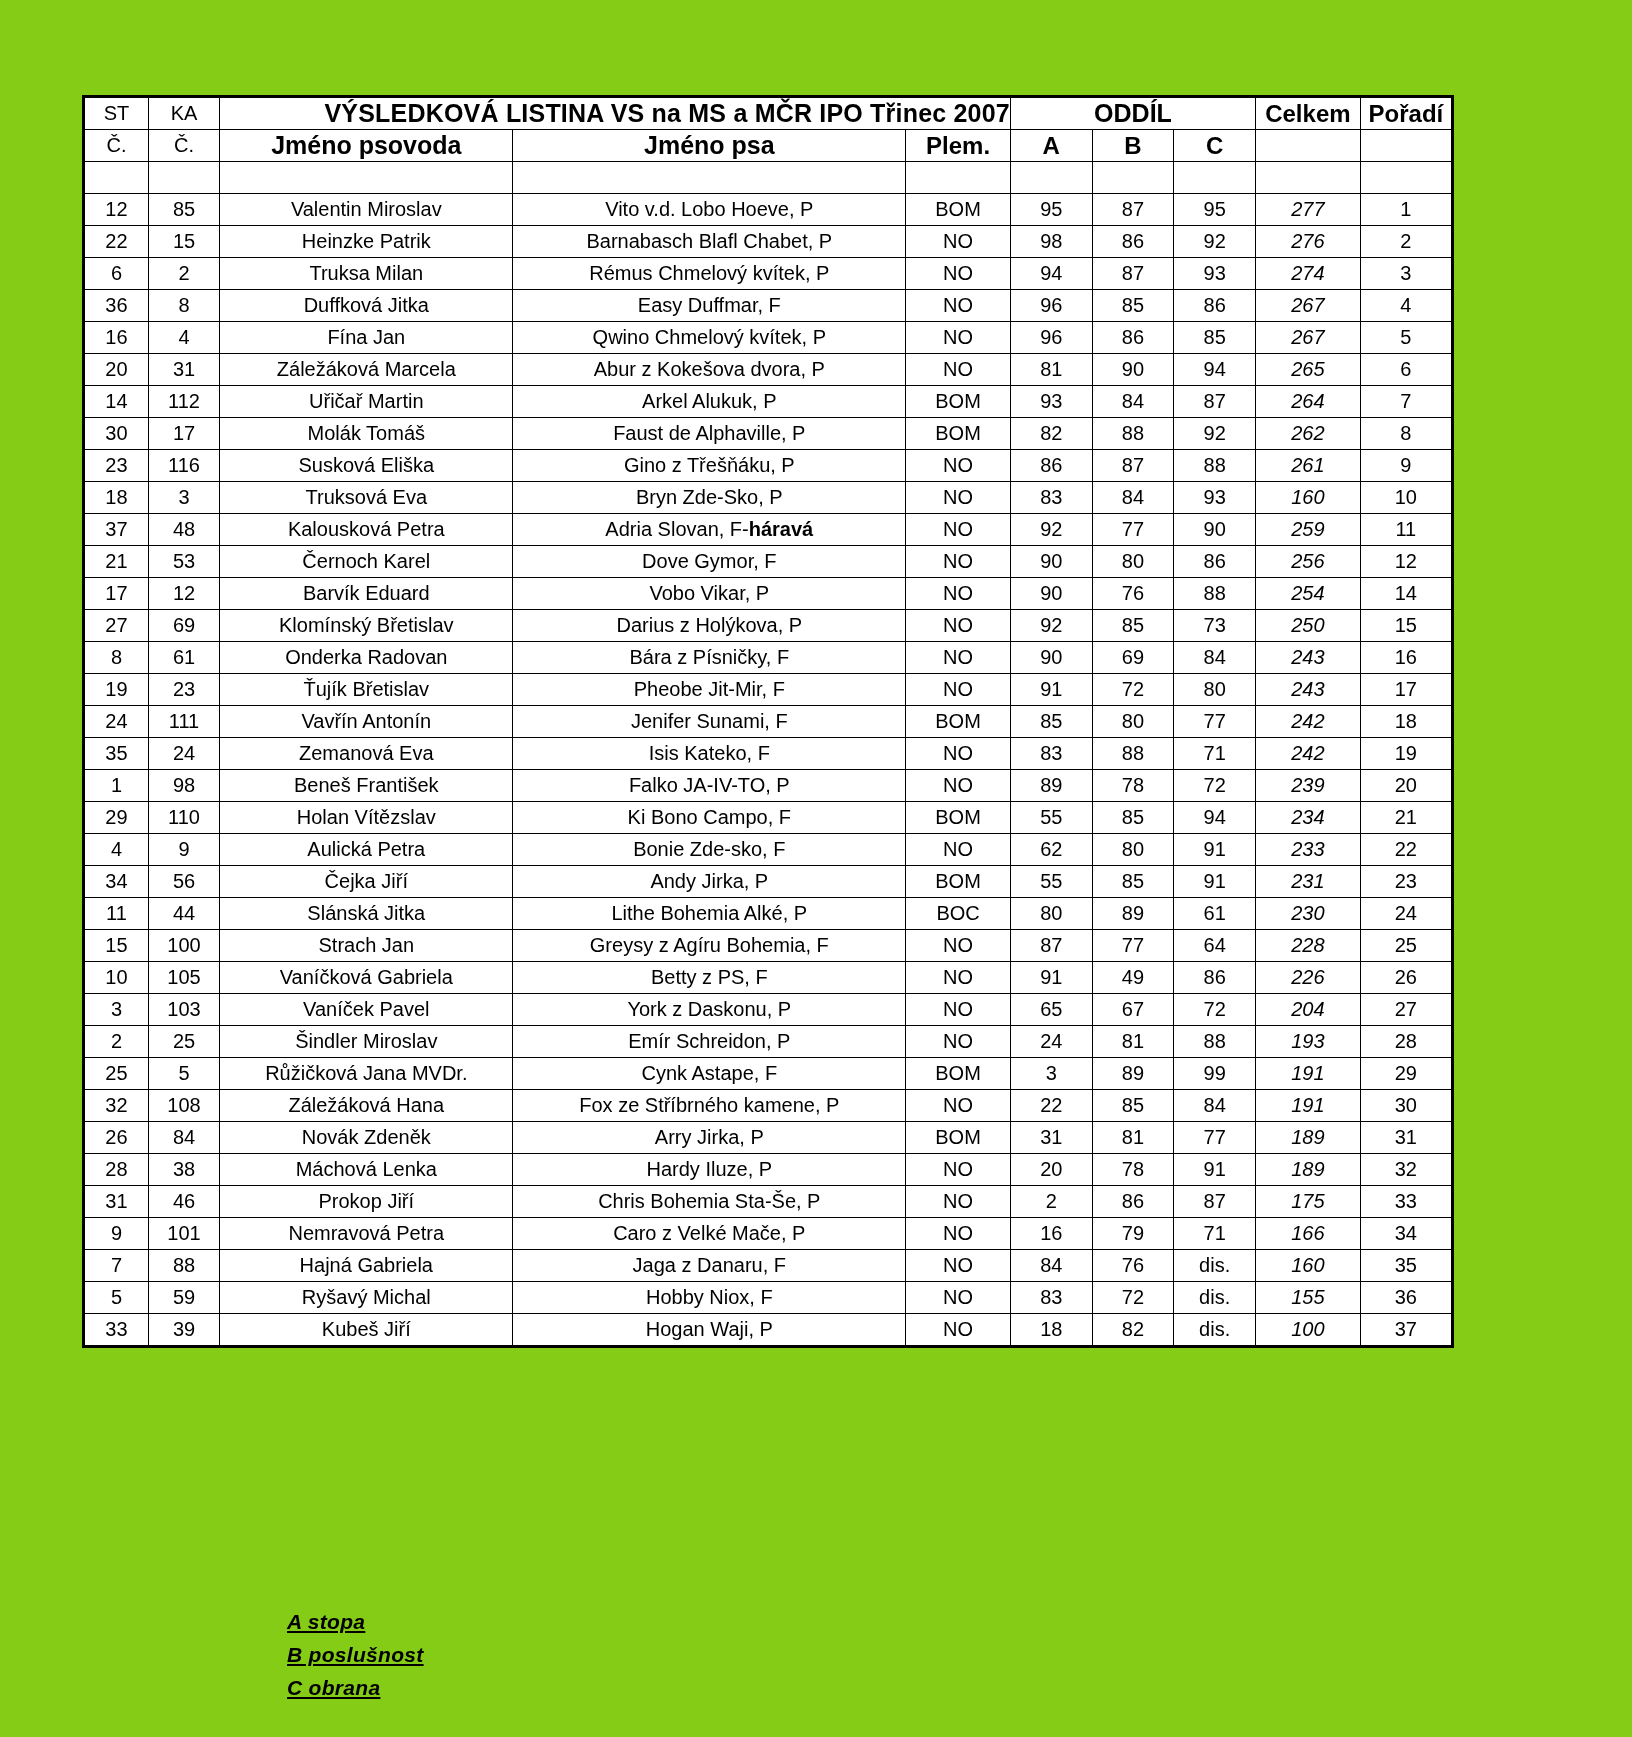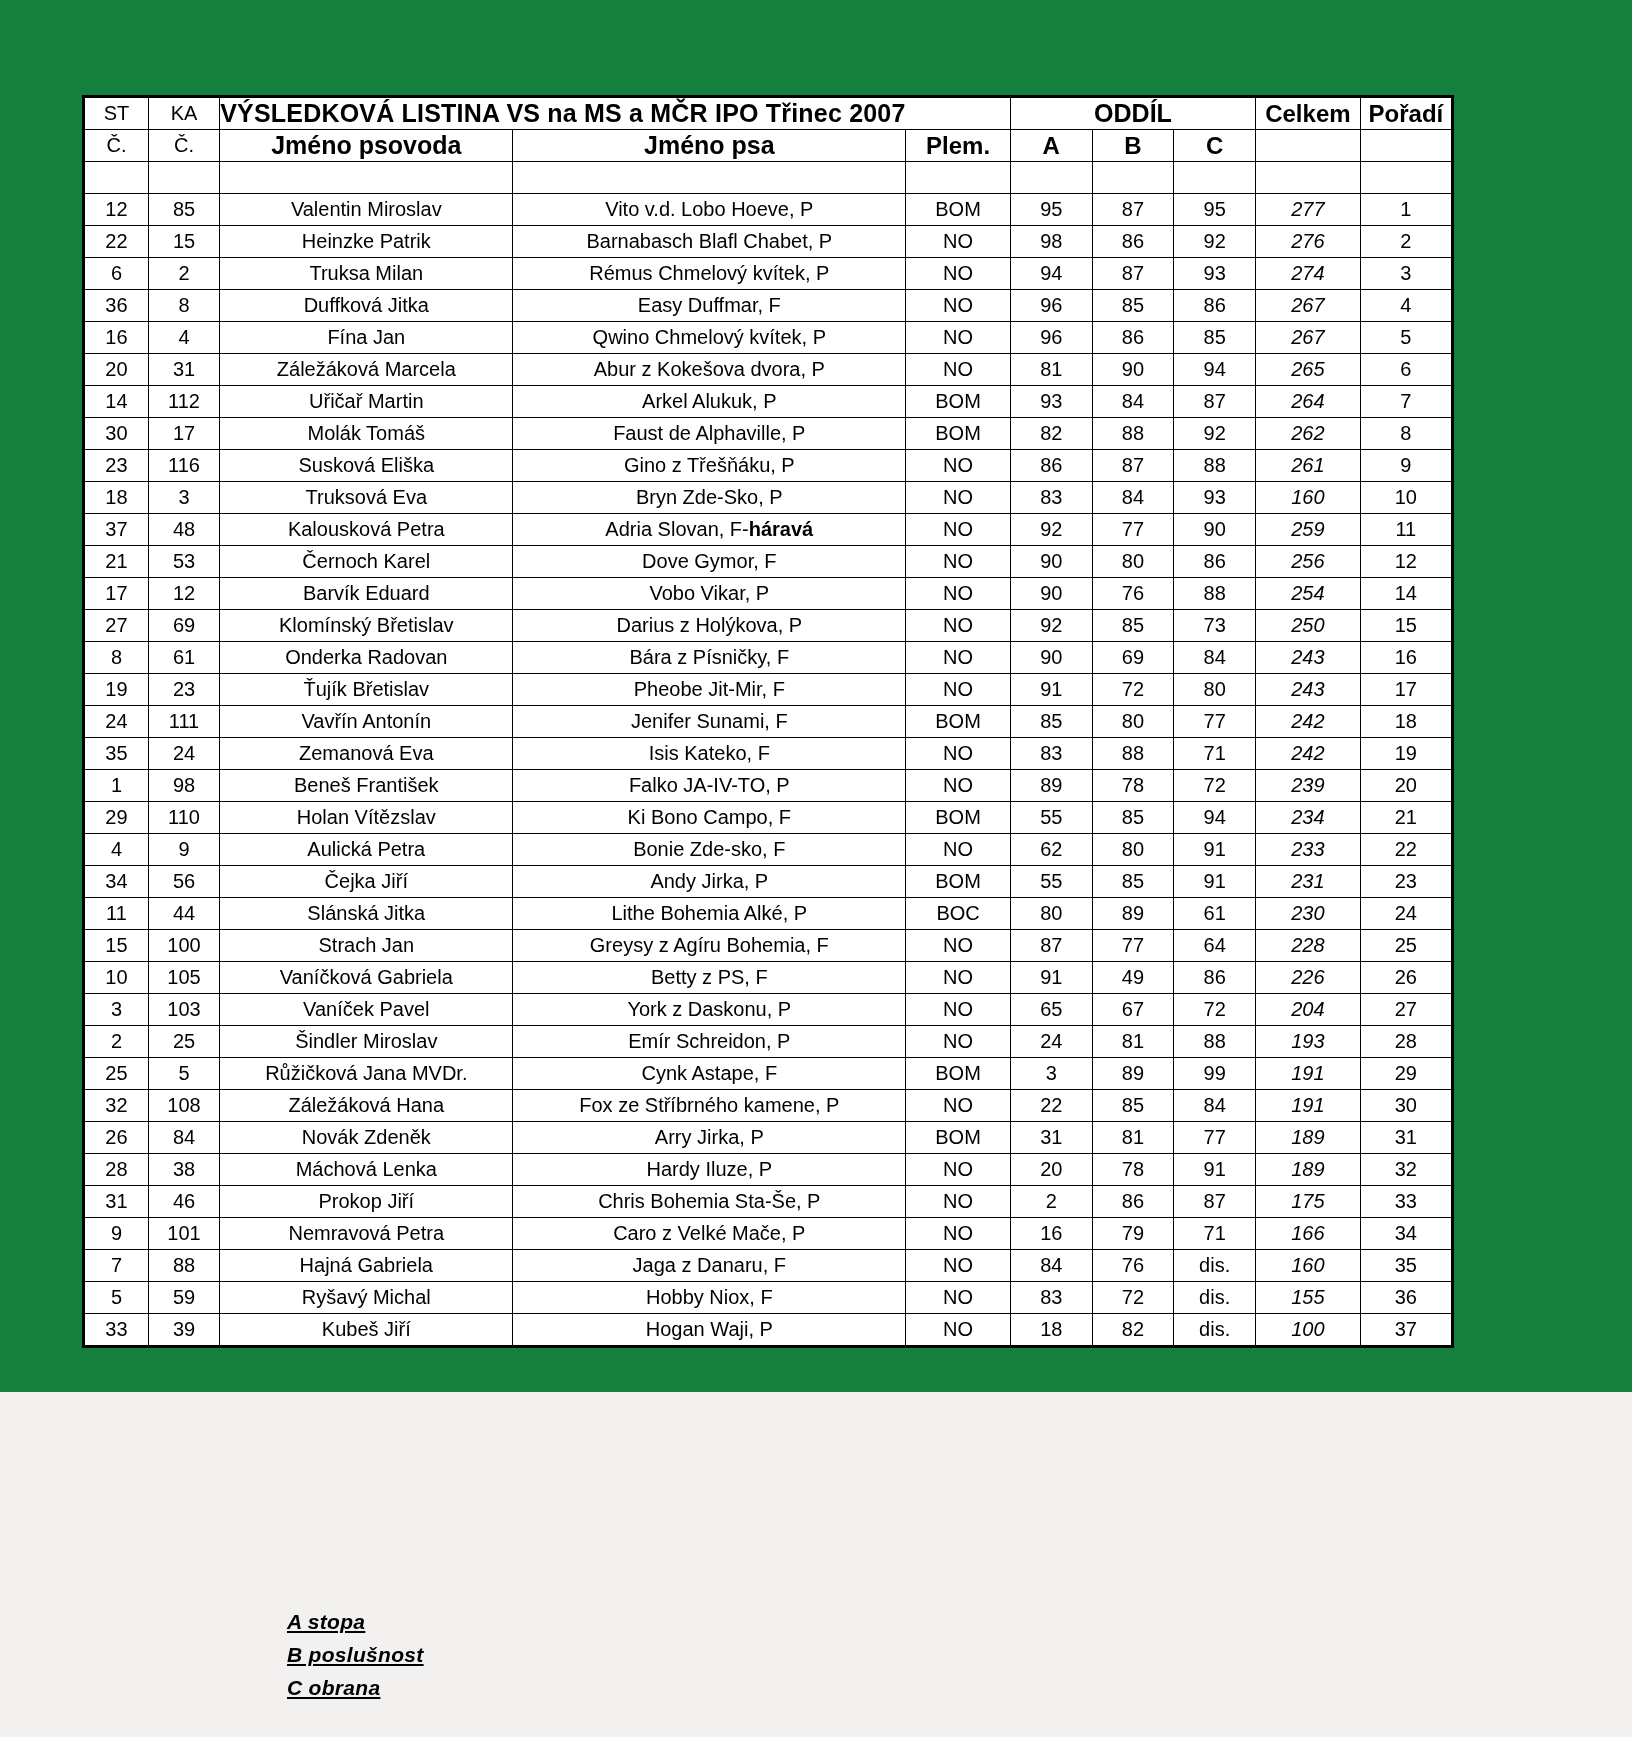--- a/index.html
+++ b/index.html
@@ -11,22 +11,22 @@
     width: 1632px;
     height: 1737px;
     font-family: "Liberation Sans", sans-serif;
     color: #000;
     position: relative;
   }
   .page {
     position: absolute;
     left: 0; top: 0;
     width: 1632px;
-    height: 1392px;
-    background: #15803d;
+    height: 1737px;
+    background: #84cc16;
   }
   .sheet {
     position: absolute;
     left: 82px;
     top: 95px;
     width: 1372px;
   }
   table.results {
     border-collapse: collapse;
     width: 100%;
@@ -57,21 +57,21 @@
   col.c-rank { width: 88px; }
 
   .hdr-row1 td, .hdr-row2 td {
     font-weight: bold;
     font-size: 23px;
     height: 44px;
   }
   .hdr-row1 td.title {
     font-size: 25px;
     font-weight: bold;
-    text-align: left;
+    text-align: right;
     letter-spacing: 0.2px;
     margin-top: 31px;
   }
   .hdr-row1 td.oddil {
     font-size: 25px;
     font-weight: bold;
   }
   .hdr-row1 td.celkem, .hdr-row1 td.poradi {
     font-size: 24px;
     font-weight: bold;

